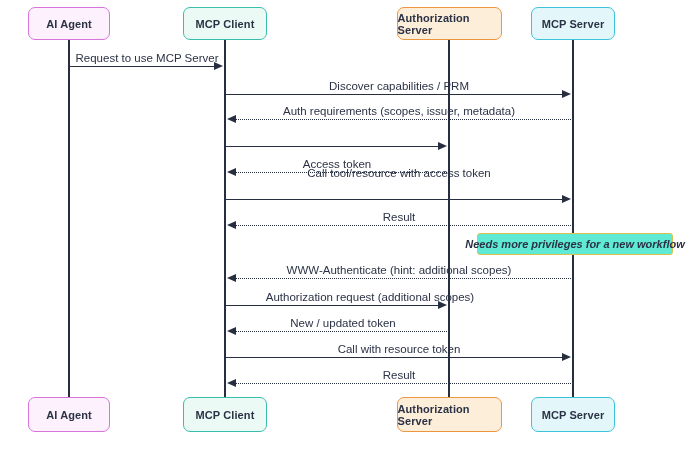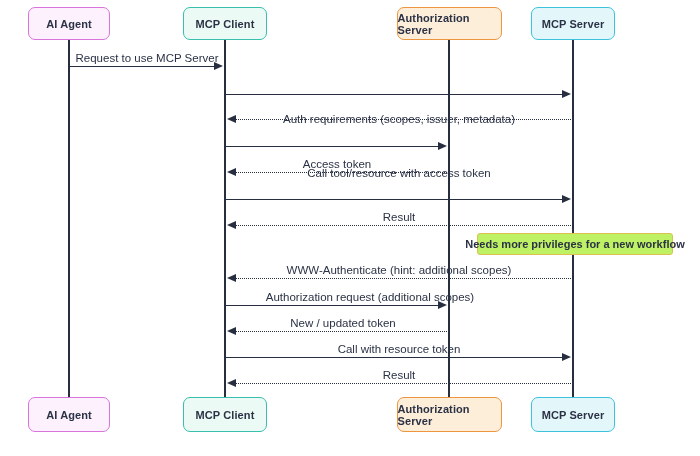--- a/index.html
+++ b/index.html
@@ -82,23 +82,24 @@
     <div class="participant-box" style="left: 28px; top: 397px; width: 82px; height: 35px; background: rgb(252, 241, 252); border-color: rgb(217, 116, 221);">AI Agent</div>
     <div class="participant-box" style="left: 183px; top: 7px; width: 84px; height: 33px; background: rgb(235, 250, 245); border-color: rgb(57, 191, 171);">MCP Client</div>
     <div class="participant-box" style="left: 183px; top: 397px; width: 84px; height: 35px; background: rgb(235, 250, 245); border-color: rgb(57, 191, 171);">MCP Client</div>
     <div class="participant-box" style="left: 396.5px; top: 7px; width: 105px; height: 33px; background: rgb(253, 238, 218); border-color: rgb(238, 149, 64);">Authorization Server</div>
     <div class="participant-box" style="left: 396.5px; top: 397px; width: 105px; height: 35px; background: rgb(253, 238, 218); border-color: rgb(238, 149, 64);">Authorization Server</div>
     <div class="participant-box" style="left: 531px; top: 7px; width: 84px; height: 33px; background: rgb(227, 247, 251); border-color: rgb(61, 194, 220);">MCP Server</div>
     <div class="participant-box" style="left: 531px; top: 397px; width: 84px; height: 35px; background: rgb(227, 247, 251); border-color: rgb(61, 194, 220);">MCP Server</div>
     <div class="message-label" style="left: 147px; top: 51px; color: rgb(43, 50, 69);">Request to use MCP Server</div>
     <div class="message-line solid" style="left: 69px; width: 146px; top: 66px; border-top-color: rgb(38, 46, 64);"></div>
     <div class="arrowhead" style="top: 62px; left: 214px; border-left: 9px solid rgb(38, 46, 64);"></div>
+    <div class="message-label" style="left: 399px; top: 79px; color: rgb(43, 50, 69);">Discover capabilities / PRM</div>
     <div class="message-line solid" style="left: 225px; width: 338px; top: 94px; border-top-color: rgb(38, 46, 64);"></div>
     <div class="arrowhead" style="top: 90px; left: 562px; border-left: 9px solid rgb(38, 46, 64);"></div>
-    <div class="message-label" style="left: 399px; top: 112px; color: rgb(43, 50, 69);">Auth requirements (scopes, issuer, metadata)</div>
+    <div class="message-label" style="left: 399px; top: 104px; color: rgb(43, 50, 69);">Auth requirements (scopes, issuer, metadata)</div>
     <div class="message-line dotted" style="left: 235px; width: 338px; top: 119px; border-top-color: rgb(38, 46, 64);"></div>
     <div class="arrowhead" style="top: 115px; left: 227px; border-right: 9px solid rgb(38, 46, 64);"></div>
     <div class="message-line solid" style="left: 225px; width: 214px; top: 146px; border-top-color: rgb(38, 46, 64);"></div>
     <div class="arrowhead" style="top: 142px; left: 438px; border-left: 9px solid rgb(38, 46, 64);"></div>
     <div class="message-label" style="left: 337px; top: 157px; color: rgb(43, 50, 69);">Access token</div>
     <div class="message-line dotted" style="left: 235px; width: 214px; top: 172px; border-top-color: rgb(38, 46, 64);"></div>
     <div class="arrowhead" style="top: 168px; left: 227px; border-right: 9px solid rgb(38, 46, 64);"></div>
     <div class="message-label" style="left: 399px; top: 166px; color: rgb(43, 50, 69);">Call tool/resource with access token</div>
     <div class="message-line solid" style="left: 225px; width: 338px; top: 199px; border-top-color: rgb(38, 46, 64);"></div>
     <div class="arrowhead" style="top: 195px; left: 562px; border-left: 9px solid rgb(38, 46, 64);"></div>
@@ -113,14 +114,14 @@
     <div class="arrowhead" style="top: 301px; left: 438px; border-left: 9px solid rgb(38, 46, 64);"></div>
     <div class="message-label" style="left: 343px; top: 316px; color: rgb(43, 50, 69);">New / updated token</div>
     <div class="message-line dotted" style="left: 235px; width: 214px; top: 331px; border-top-color: rgb(38, 46, 64);"></div>
     <div class="arrowhead" style="top: 327px; left: 227px; border-right: 9px solid rgb(38, 46, 64);"></div>
     <div class="message-label" style="left: 399px; top: 342px; color: rgb(43, 50, 69);">Call with resource token</div>
     <div class="message-line solid" style="left: 225px; width: 338px; top: 357px; border-top-color: rgb(38, 46, 64);"></div>
     <div class="arrowhead" style="top: 353px; left: 562px; border-left: 9px solid rgb(38, 46, 64);"></div>
     <div class="message-label" style="left: 399px; top: 368px; color: rgb(43, 50, 69);">Result</div>
     <div class="message-line dotted" style="left: 235px; width: 338px; top: 383px; border-top-color: rgb(38, 46, 64);"></div>
     <div class="arrowhead" style="top: 379px; left: 227px; border-right: 9px solid rgb(38, 46, 64);"></div>
-    <div class="note-box" style="left: 477px; top: 233px; width: 196px; height: 22px; background: #bef264; border-color: rgb(217, 194, 79);">Needs more privileges for a new workflow</div>
+    <div class="note-box" style="left: 477px; top: 233px; width: 196px; height: 22px; background: #5eead4; border-color: rgb(217, 194, 79); font-style: italic;">Needs more privileges for a new workflow</div>
   </div>
 
 </body></html>

